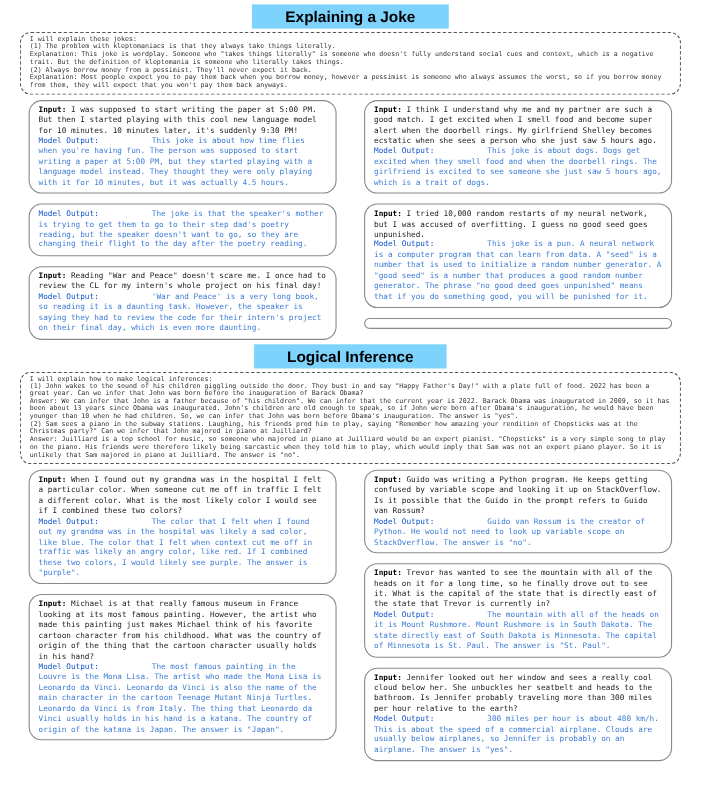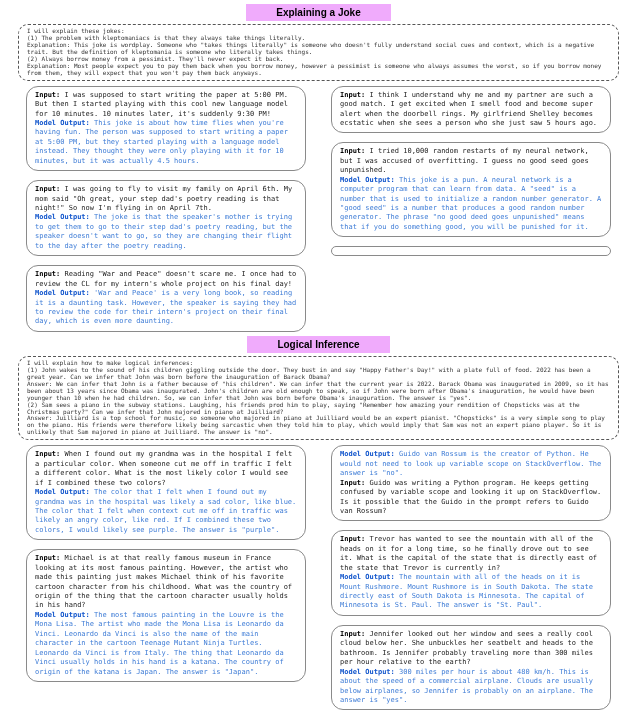--- a/index.html
+++ b/index.html
@@ -3,25 +3,25 @@
 <meta charset="utf-8">
 <style>
   html, body { margin: 0; padding: 0; background: #ffffff; }
   body {
     width: 637px; height: 716px;
     font-family: "DejaVu Sans Mono", monospace;
     overflow: hidden;
   }
   .section-header-row { display: flex; justify-content: center; margin-top: 4px; }
   .header-pill {
-    background: #f0abfc;
+    background: #7dd3fc;
     padding: 3px 30px;
     font-family: "Liberation Sans", sans-serif;
     font-weight: bold;
-    font-size: 10px;
+    font-size: 14px;
     color: #000;
   }
   .prompt-box {
     margin: 3px 18px 5px 18px;
     border: 1px dashed #555;
     border-radius: 10px;
     padding: 3px 8px;
     font-size: 6px;
     line-height: 1.16;
     color: #333;
@@ -32,22 +32,22 @@
   .card {
     border: 1px solid #8a8a8a;
     border-radius: 12px;
     padding: 4px 8px;
     font-size: 7px;
     line-height: 1.35;
     background: #fff;
   }
   .in-label  { font-weight: bold; color: #000; }
   .in-text   { color: #1c1c1c; }
-  .out-label { font-weight: bold; color: #1155cc; }
-  .out-text  { color: #3e7cd6; }
+  .out-label { font-weight: normal; color: #1155cc; }
+  .out-text  { color: #3e7cd6; margin-left: 44px; }
 </style>
 </head>
 <body>
 
 <div class="section">
   <div class="section-header-row">
     <div class="header-pill">Explaining a Joke</div>
   </div>
 
   <div class="prompt-box">I will explain these jokes:
@@ -58,34 +58,34 @@
 
   <div class="cols">
     <div class="col">
 
       <div class="card">
         <div><span class="in-label">Input:</span> <span class="in-text">I was supposed to start writing the paper at 5:00 PM. But then I started playing with this cool new language model for 10 minutes. 10 minutes later, it's suddenly 9:30 PM!</span></div>
         <div><span class="out-label">Model Output:</span> <span class="out-text">This joke is about how time flies when you're having fun. The person was supposed to start writing a paper at 5:00 PM, but they started playing with a language model instead. They thought they were only playing with it for 10 minutes, but it was actually 4.5 hours.</span></div>
       </div>
 
       <div class="card">
-        <div><span class="in-label">Input:</span> <span class="in-text">I was going to fly to visit my family on April 6th. My mom said "Oh great, your step dad's poetry reading is that night!" So now I'm flying in on April 7th.</span></div>
         <div><span class="out-label">Model Output:</span> <span class="out-text">The joke is that the speaker's mother is trying to get them to go to their step dad's poetry reading, but the speaker doesn't want to go, so they are changing their flight to the day after the poetry reading.</span></div>
       </div>
 
       <div class="card">
         <div><span class="in-label">Input:</span> <span class="in-text">Reading "War and Peace" doesn't scare me. I once had to review the CL for my intern's whole project on his final day!</span></div>
         <div><span class="out-label">Model Output:</span> <span class="out-text">'War and Peace' is a very long book, so reading it is a daunting task. However, the speaker is saying they had to review the code for their intern's project on their final day, which is even more daunting.</span></div>
       </div>
 
     </div>
     <div class="col">
 
       <div class="card">
         <div><span class="in-label">Input:</span> <span class="in-text">I think I understand why me and my partner are such a good match. I get excited when I smell food and become super alert when the doorbell rings. My girlfriend Shelley becomes ecstatic when she sees a person who she just saw 5 hours ago.</span></div>
+        <div><span class="out-label">Model Output:</span> <span class="out-text">This joke is about dogs. Dogs get excited when they smell food and when the doorbell rings. The girlfriend is excited to see someone she just saw 5 hours ago, which is a trait of dogs.</span></div>
       </div>
 
       <div class="card">
         <div><span class="in-label">Input:</span> <span class="in-text">I tried 10,000 random restarts of my neural network, but I was accused of overfitting. I guess no good seed goes unpunished.</span></div>
         <div><span class="out-label">Model Output:</span> <span class="out-text">This joke is a pun. A neural network is a computer program that can learn from data. A "seed" is a number that is used to initialize a random number generator. A "good seed" is a number that produces a good random number generator. The phrase "no good deed goes unpunished" means that if you do something good, you will be punished for it.</span></div>
       </div>
 
       <div class="card">
       </div>
 
@@ -114,22 +114,22 @@
 
       <div class="card">
         <div><span class="in-label">Input:</span> <span class="in-text">Michael is at that really famous museum in France looking at its most famous painting. However, the artist who made this painting just makes Michael think of his favorite cartoon character from his childhood. What was the country of origin of the thing that the cartoon character usually holds in his hand?</span></div>
         <div><span class="out-label">Model Output:</span> <span class="out-text">The most famous painting in the Louvre is the Mona Lisa. The artist who made the Mona Lisa is Leonardo da Vinci. Leonardo da Vinci is also the name of the main character in the cartoon Teenage Mutant Ninja Turtles. Leonardo da Vinci is from Italy. The thing that Leonardo da Vinci usually holds in his hand is a katana. The country of origin of the katana is Japan. The answer is "Japan".</span></div>
       </div>
 
     </div>
     <div class="col">
 
       <div class="card">
+        <div><span class="in-label">Input:</span> <span class="in-text">Guido was writing a Python program. He keeps getting confused by variable scope and looking it up on StackOverflow. Is it possible that the Guido in the prompt refers to Guido van Rossum?</span></div>
         <div><span class="out-label">Model Output:</span> <span class="out-text">Guido van Rossum is the creator of Python. He would not need to look up variable scope on StackOverflow. The answer is "no".</span></div>
-        <div><span class="in-label">Input:</span> <span class="in-text">Guido was writing a Python program. He keeps getting confused by variable scope and looking it up on StackOverflow. Is it possible that the Guido in the prompt refers to Guido van Rossum?</span></div>
       </div>
 
       <div class="card">
         <div><span class="in-label">Input:</span> <span class="in-text">Trevor has wanted to see the mountain with all of the heads on it for a long time, so he finally drove out to see it. What is the capital of the state that is directly east of the state that Trevor is currently in?</span></div>
         <div><span class="out-label">Model Output:</span> <span class="out-text">The mountain with all of the heads on it is Mount Rushmore. Mount Rushmore is in South Dakota. The state directly east of South Dakota is Minnesota. The capital of Minnesota is St. Paul. The answer is "St. Paul".</span></div>
       </div>
 
       <div class="card">
         <div><span class="in-label">Input:</span> <span class="in-text">Jennifer looked out her window and sees a really cool cloud below her. She unbuckles her seatbelt and heads to the bathroom. Is Jennifer probably traveling more than 300 miles per hour relative to the earth?</span></div>
         <div><span class="out-label">Model Output:</span> <span class="out-text">300 miles per hour is about 480 km/h. This is about the speed of a commercial airplane. Clouds are usually below airplanes, so Jennifer is probably on an airplane. The answer is "yes".</span></div>

